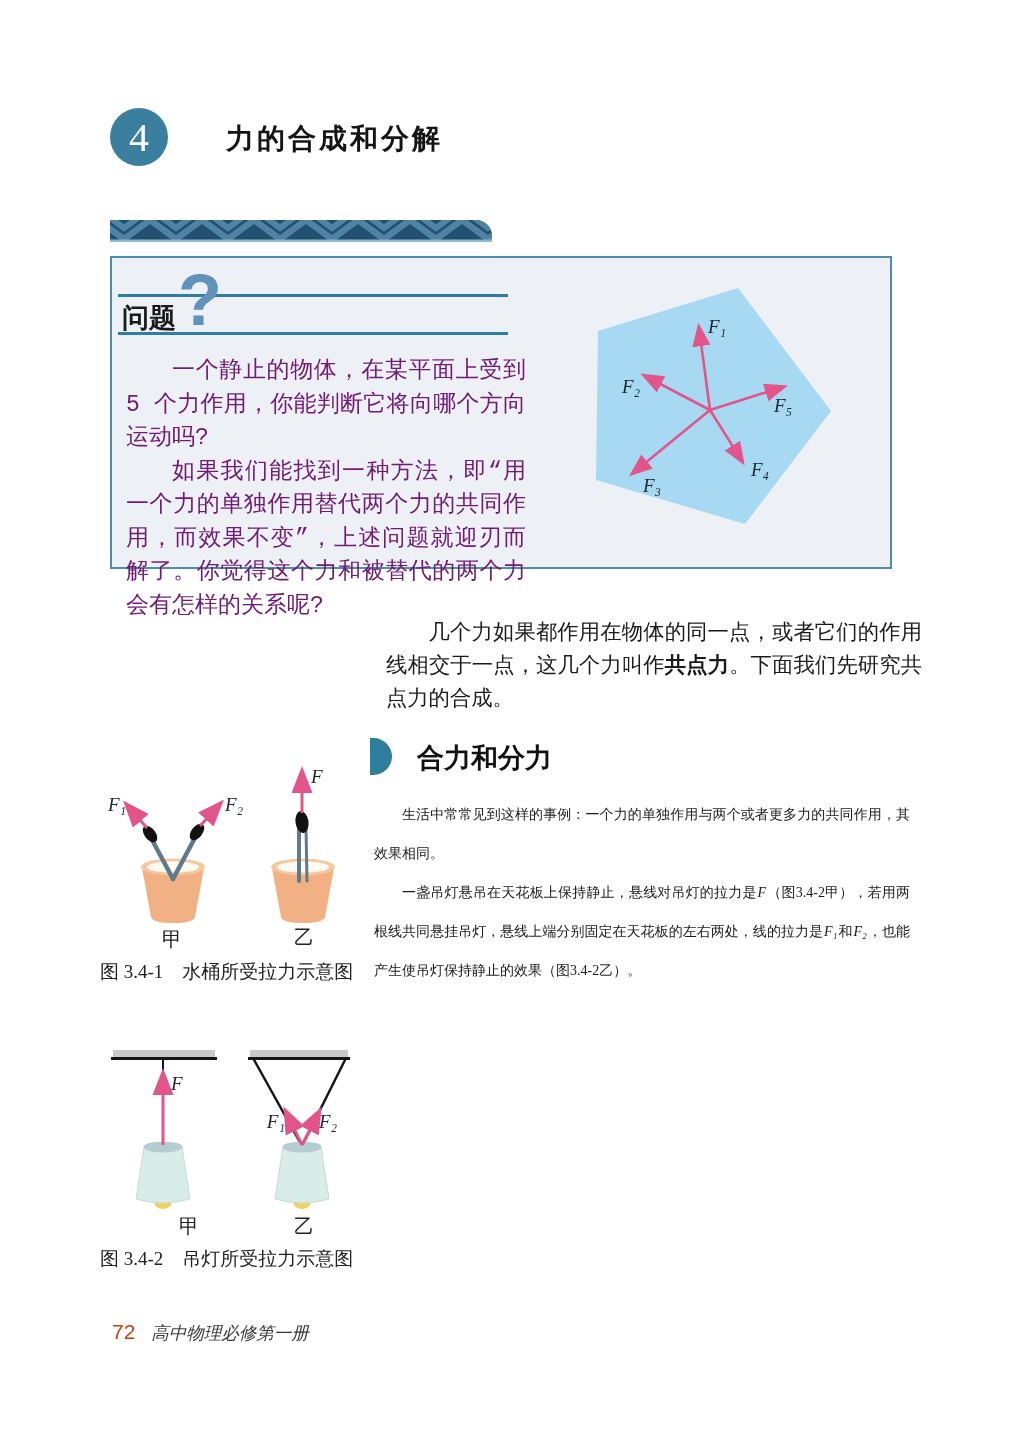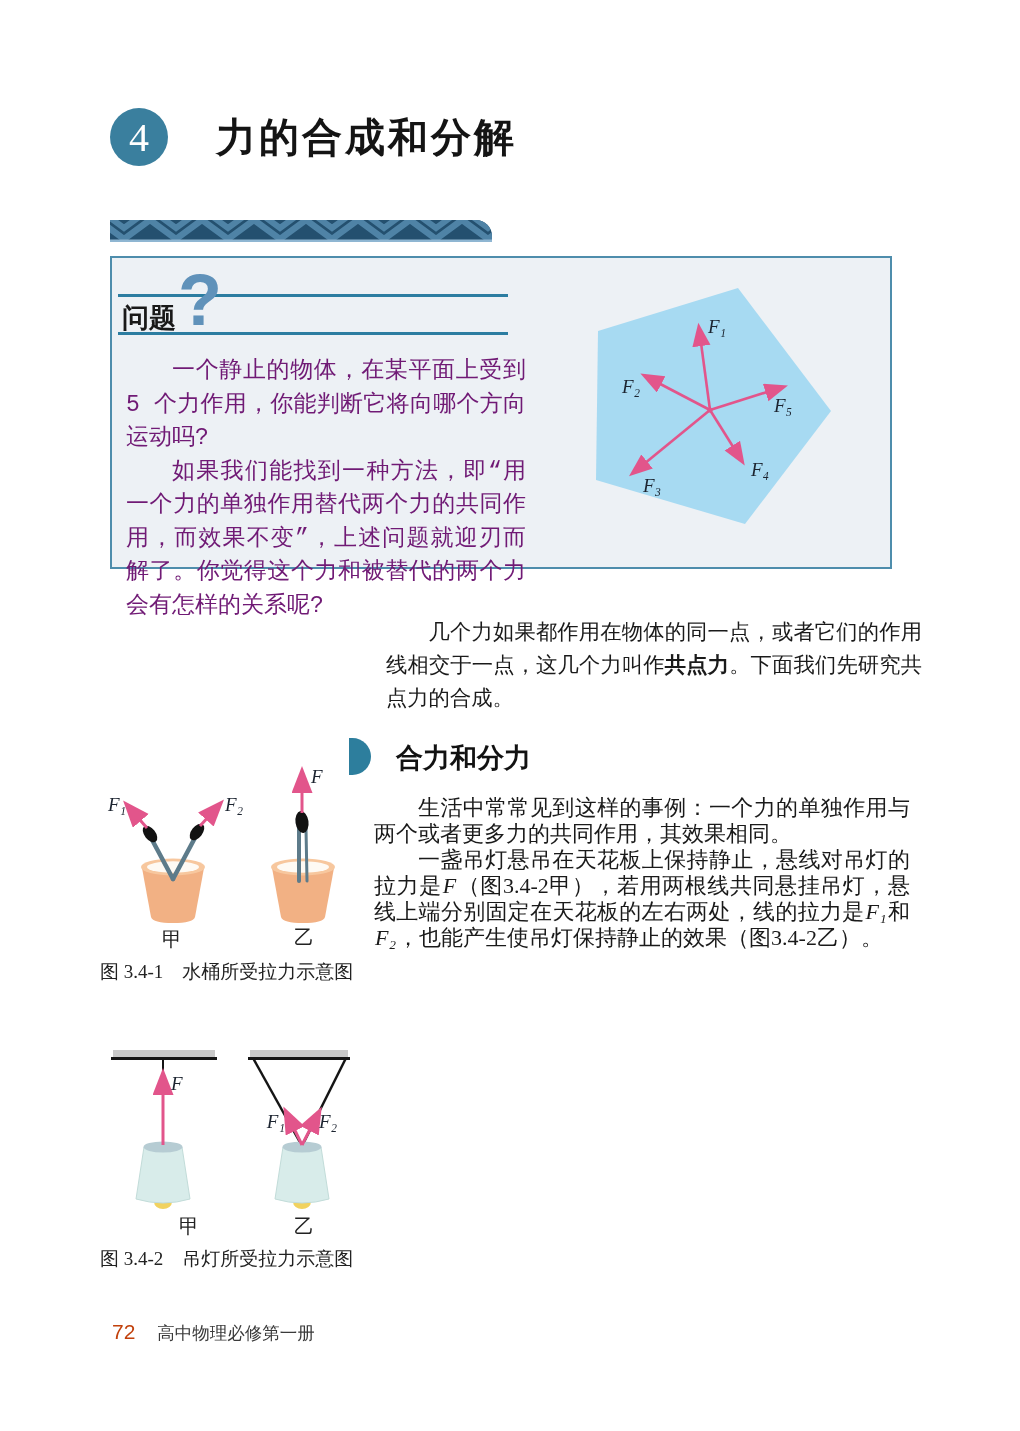--- a/index.html
+++ b/index.html
@@ -3,45 +3,45 @@
 <meta charset="utf-8">
 <style>
   html,body{margin:0;padding:0;}
   .page{position:relative;width:1020px;height:1431px;background:#ffffff;overflow:hidden;
         font-family:"Liberation Sans","DejaVu Sans",sans-serif;color:#1b1b1b;}
 
   
   .chapter-badge{position:absolute;left:110px;top:108px;width:58px;height:58px;border-radius:50%;
         background:#3a7f9e;color:#fff;display:flex;align-items:center;justify-content:center;
         font-family:"Liberation Serif","DejaVu Serif",serif;font-size:40px;}
-  .chapter-title{position:absolute;left:216px;top:110px;margin:0;font-size:40px;font-weight:bold;
+  .chapter-title{position:absolute;left:216px;top:110px;margin:10px;font-size:28px;font-weight:bold;
         letter-spacing:3px;color:#141414;font-family:"Liberation Serif","DejaVu Serif",serif;}
 
   
   .chevron-band{position:absolute;left:110px;top:220px;width:382px;height:22px;background:#24506f;
         border-top-right-radius:16px;overflow:hidden;}
   .question-box{position:absolute;left:110px;top:256px;width:782px;height:313px;box-sizing:border-box;
         background:#edf1f5;border:2px solid #4e8dac;}
   .qb-rule{position:absolute;left:6px;width:390px;height:3px;background:#2c7da1;}
   .qb-rule.top{top:36px;} .qb-rule.bottom{top:74px;}
   .qb-heading{position:absolute;left:10px;top:42px;font-size:27px;font-weight:bold;color:#191919;}
   .qb-qmark{position:absolute;left:66px;top:2px;font-size:72px;line-height:80px;font-weight:bold;color:#6092ba;}
   .qb-text{position:absolute;left:14px;top:97px;width:400px;font-size:23px;line-height:33.5px;
         text-align:justify;color:#701a75;font-family:Liberation Mono, monospace;}
   .qb-text p{margin:0;text-indent:2em;}
   .pentagon-svg{position:absolute;left:476px;top:22px;}
 
   
   .intro{position:absolute;left:374px;top:604px;width:536px;margin:12px;font-size:21.3px;line-height:33px;
         text-align:justify;text-indent:2em;font-family:"Liberation Serif","DejaVu Serif",serif;color:#1a1a1a;}
-  .section-head{position:absolute;left:349px;top:738px;width:540px;height:40px;}
+  .section-head{position:absolute;left:370px;top:738px;width:540px;height:40px;}
   .section-bullet{position:absolute;left:0;top:0;width:22px;height:37px;background:#2d7e9d;
         border-radius:0 19px 19px 0;}
   .section-heading{position:absolute;left:47px;top:2px;margin:0;font-size:27px;font-weight:bold;color:#111;}
-  .body-text{position:absolute;left:374px;top:795px;width:536px;font-size:22px;line-height:26px;
+  .body-text{position:absolute;left:374px;top:795px;width:536px;font-size:14px;line-height:39px;
         text-align:justify;font-family:"Liberation Serif","DejaVu Serif",serif;color:#1a1a1a;}
   .body-text p{margin:0;text-indent:2em;}
   .var{font-family:"Liberation Serif","DejaVu Serif",serif;font-style:italic;padding:0 1px;}
   .term{color:#3e96a6;font-weight:bold;font-family:"Liberation Sans","DejaVu Sans",sans-serif;}
   .term-en{color:#4a9cab;}
   .bold-term{font-weight:bold;}
 
   
   .figure{position:absolute;width:265px;}
   .fig-1{left:100px;top:763px;height:230px;}
@@ -51,21 +51,21 @@
         font-family:"Liberation Serif","DejaVu Serif",serif;}
   .fig-1 .sub-left{left:62px;top:163px;} .fig-1 .sub-right{left:194px;top:161px;}
   .fig-1 .fig-caption{top:196px;}
   .fig-2 .sub-left{left:79px;top:167px;} .fig-2 .sub-right{left:194px;top:167px;}
   .fig-2 .fig-caption{top:200px;}
   .fig-force{font-family:"Liberation Serif","DejaVu Serif",serif;font-style:italic;font-size:19px;fill:#1c2430;}
 
   
   .footer{position:absolute;left:112px;top:1320px;display:flex;align-items:baseline;}
   .page-number{font-size:21px;color:#c2410c;}
-  .book-title{margin-left:22px;font-size:17.5px;color:#3a3a3a;}
+  .book-title{margin-left:16px;font-size:17.5px;color:#3a3a3a;font-style:italic;}
 </style>
 </head>
 <body>
 
 <div class="page">
 
   <div class="chapter-badge">
     <span>4</span>
   </div>
   <h1 class="chapter-title">力的合成和分解</h1>

